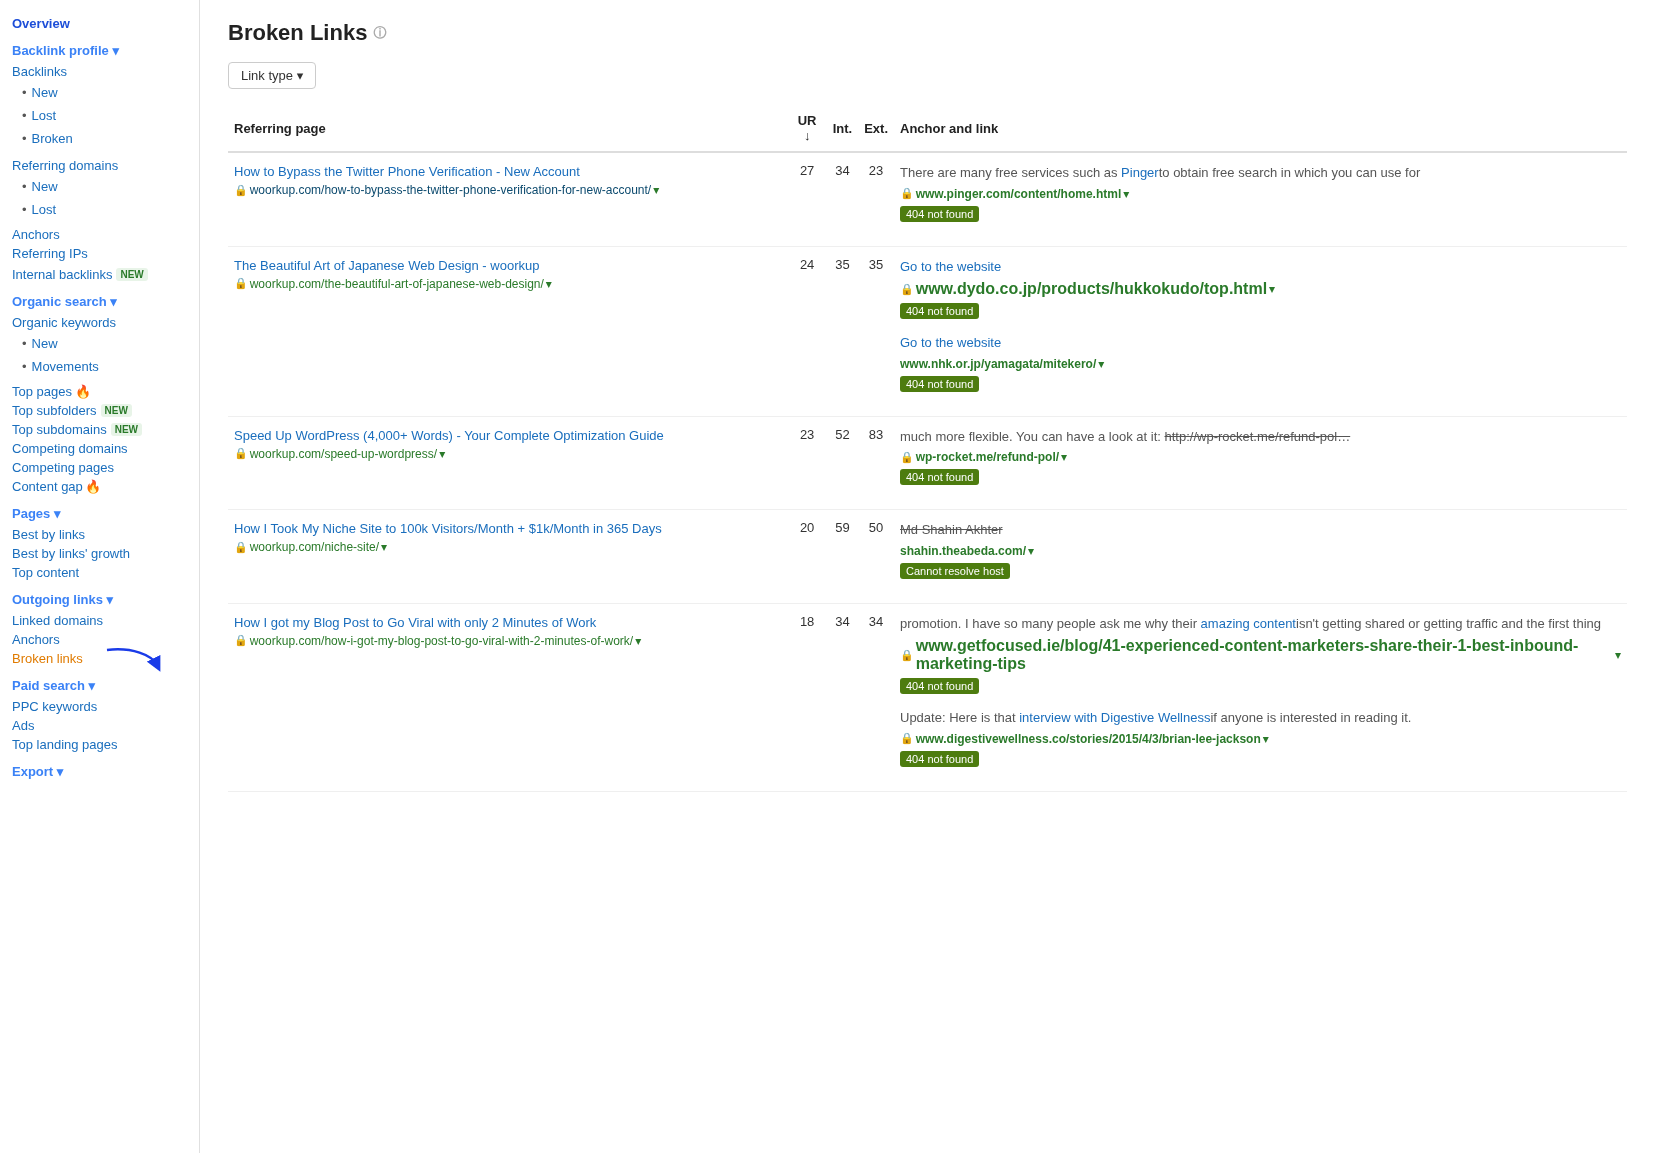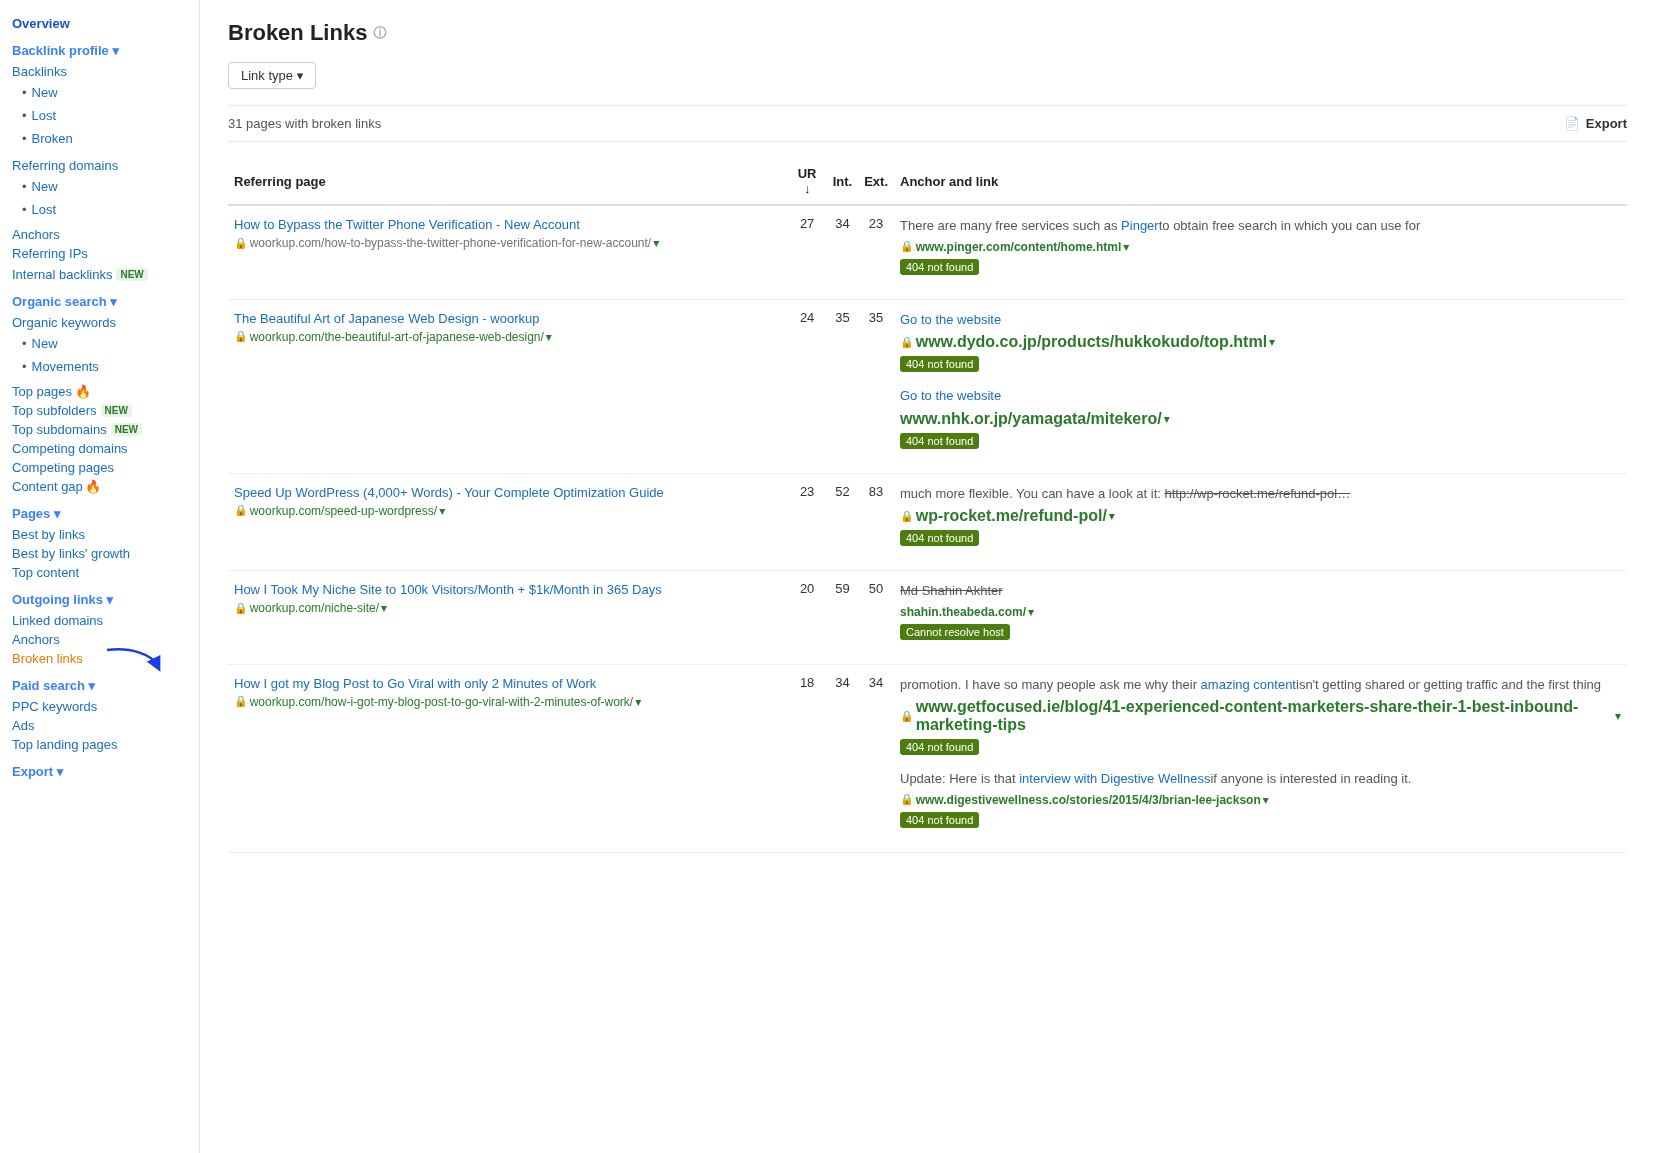--- a/index.html
+++ b/index.html
@@ -287,46 +287,39 @@
     <span>Broken Links</span>
     <span class="info-icon">ⓘ</span>
   </div>
 
   <div class="filter-bar">
     <button class="dropdown-btn">
       <span>Link type ▾</span>
     </button>
   </div>
 
-  <div class="summary-bar">
-    <span>31 pages with broken links</span>
-    <a class="export-btn">
-      <span>📄</span>
-      <span>Export</span>
-    </a>
-  </div>
 
   <table>
     <thead>
       <tr>
         <th style="width:40%;">Referring page</th>
         <th class="num">UR ↓</th>
         <th class="num">Int.</th>
         <th class="num">Ext.</th>
         <th>Anchor and link</th>
       </tr>
     </thead>
     <tbody id="table-body">
 
     <tr>
           <td>
             <a class="referring-page-title" href="#">How to Bypass the Twitter Phone Verification - New Account</a>
             <div class="page-url">
               <span class="lock-icon">🔒</span>
-              <a href="#" style="color:#737373;font-size:12px;text-decoration:none;">woorkup.com/how-to-bypass-the-twitter-phone-verification-for-new-account/</a>
+              <a href="#" style="color:#0c4a6e;font-size:12px;text-decoration:none;">woorkup.com/how-to-bypass-the-twitter-phone-verification-for-new-account/</a>
               <span class="url-dropdown">▾</span>
             </div>
           </td>
           <td class="num">27</td>
           <td class="num">34</td>
           <td class="num">23</td>
           <td>
             <div class="anchor-block">
               <div class="anchor-text"><span>There are many free services such as </span><a href="#" class="anchor-link">Pinger</a><span>to obtain free search in which you can use for</span></div>
               <div class="broken-url">
@@ -356,21 +349,21 @@
               <div class="broken-url">
                 <span class="lock-icon">🔒</span>
                 <a href="#" class="broken-url-text" style="text-decoration:none;font-size:16px;">www.dydo.co.jp/products/hukkokudo/top.html</a>
                 <span class="url-dropdown" style="color:#2a7a2a;">▾</span>
               </div>
               <div><span class="status-badge">404 not found</span></div>
             </div>
             <div class="anchor-block">
               <div class="anchor-text"><a href="#" class="anchor-link">Go to the website</a></div>
               <div class="broken-url">
-                <a href="#" class="broken-url-text" style="text-decoration:none;font-size:16px;text-align:right;">www.nhk.or.jp/yamagata/mitekero/</a>
+                <a href="#" class="broken-url-text" style="text-decoration:none;font-size:12px;text-align:right;">www.nhk.or.jp/yamagata/mitekero/</a>
                 <span class="url-dropdown" style="color:#2a7a2a;">▾</span>
               </div>
               <div><span class="status-badge">404 not found</span></div>
             </div>
           </td>
         </tr>
         <tr>
           <td>
             <a class="referring-page-title" href="#">Speed Up WordPress (4,000+ Words) - Your Complete Optimization Guide</a>
             <div class="page-url">
@@ -380,21 +373,21 @@
             </div>
           </td>
           <td class="num">23</td>
           <td class="num">52</td>
           <td class="num">83</td>
           <td>
             <div class="anchor-block">
               <div class="anchor-text">much more flexible. You can have a look at it: <span class="strikethrough">http://wp-rocket.me/refund-pol…</span></div>
               <div class="broken-url">
                 <span class="lock-icon">🔒</span>
-                <a href="#" class="broken-url-text" style="text-decoration:none;font-size:16px;">wp-rocket.me/refund-pol/</a>
+                <a href="#" class="broken-url-text" style="text-decoration:none;font-size:12px;">wp-rocket.me/refund-pol/</a>
                 <span class="url-dropdown" style="color:#2a7a2a;">▾</span>
               </div>
               <div><span class="status-badge">404 not found</span></div>
             </div>
           </td>
         </tr>
         <tr>
           <td>
             <a class="referring-page-title" href="#">How I Took My Niche Site to 100k Visitors/Month + $1k/Month in 365 Days</a>
             <div class="page-url">

